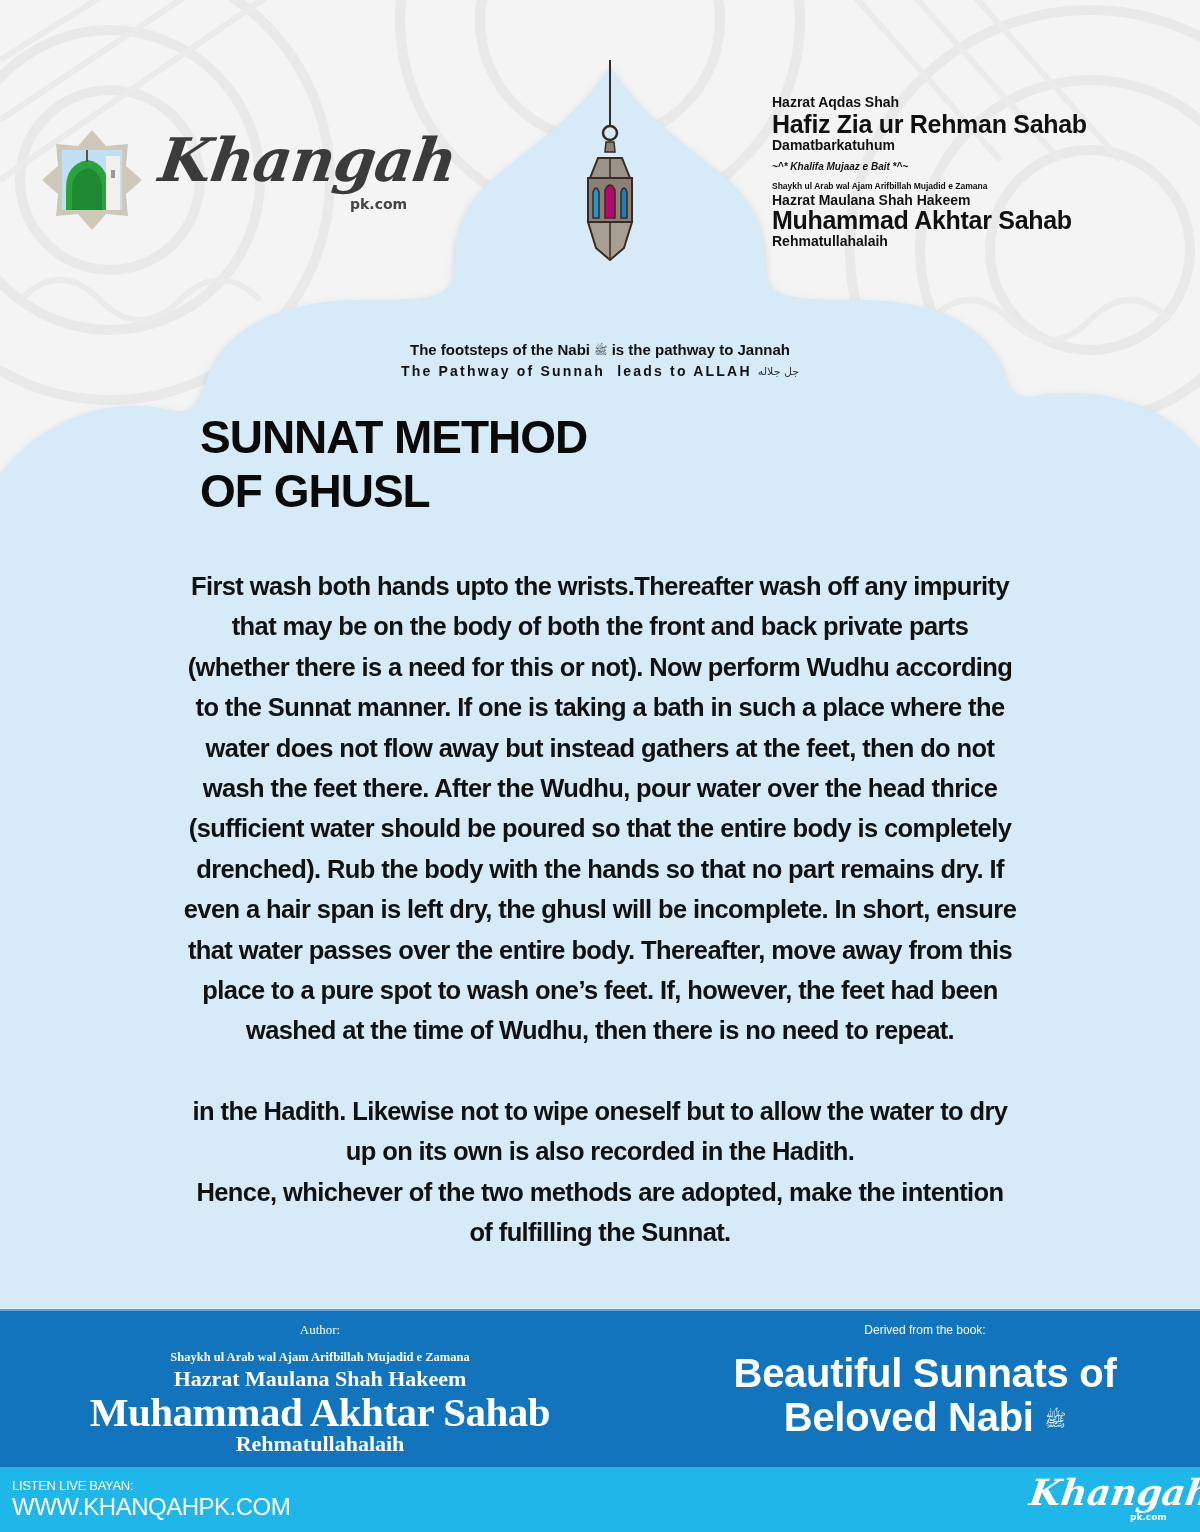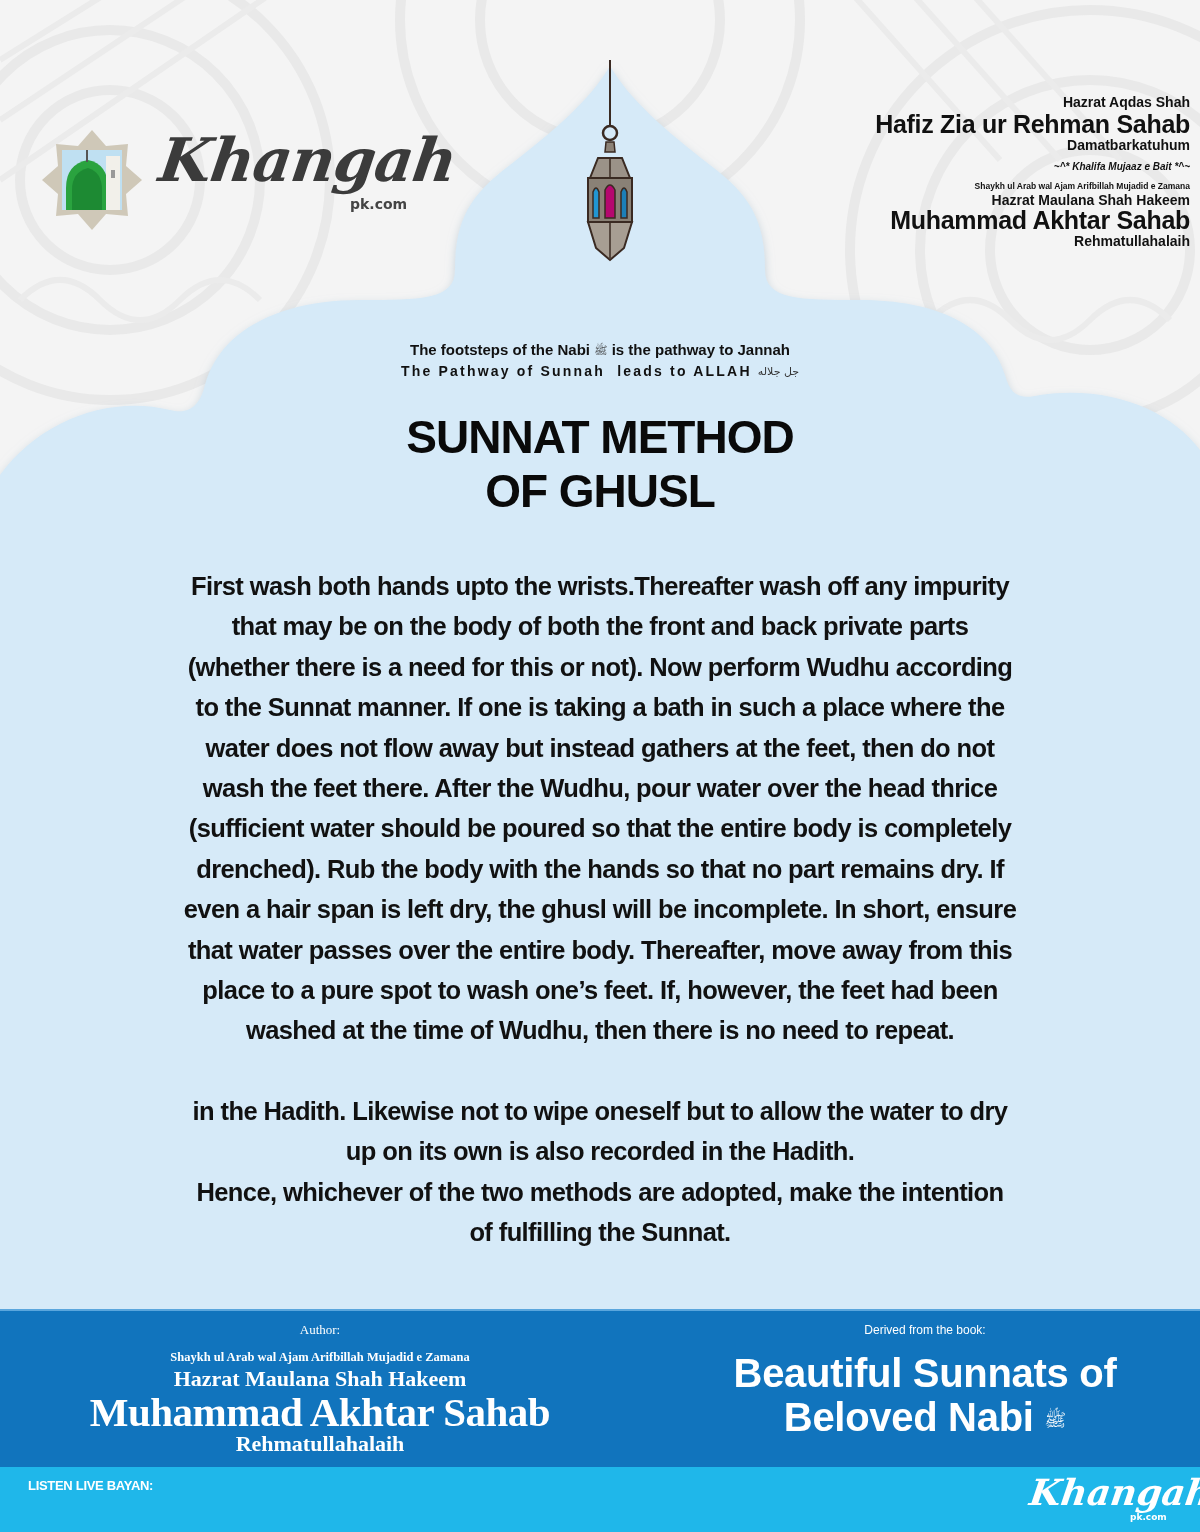--- a/index.html
+++ b/index.html
@@ -5,49 +5,49 @@
   html, body { margin: 0; padding: 0; }
   body { width: 1200px; height: 1532px; position: relative; overflow: hidden; background: #f4f4f4; font-family: "Liberation Sans", sans-serif; }
   .bg-pattern { position: absolute; left: 0; top: 0; width: 1200px; height: 1310px; }
   .dome { position: absolute; left: 0; top: 0; width: 1200px; height: 1310px; }
   .abs { position: absolute; }
   .logo { left: 20px; top: 108px; width: 390px; height: 110px; }
   .logo-badge { position: absolute; left: 22px; top: 22px; width: 100px; height: 100px; }
   .logo-text { position: absolute; left: 140px; top: 22px; font-family: "DejaVu Serif", serif; font-style: italic; font-weight: bold; font-size: 60px; color: #3b3b3b; letter-spacing: -1px; line-height: 1; transform: skewX(-8deg); }
   .logo-sub { position: absolute; left: 330px; top: 88px; font-family: "DejaVu Sans", sans-serif; font-weight: bold; font-size: 14px; color: #444; }
   .lantern { left: 578px; top: 60px; width: 64px; height: 212px; }
-  .header-right { left: 790px; top: 94px; width: 400px; text-align: right; color: #111; }
+  .header-right { left: 772px; top: 94px; width: 400px; text-align: left; color: #111; }
   .hr-l1 { font-weight: bold; font-size: 14px; line-height: 17px; }
   .hr-l2 { font-weight: bold; font-size: 25px; line-height: 26px; letter-spacing: -0.3px; }
   .hr-l3 { font-weight: bold; font-size: 14px; line-height: 17px; }
   .hr-l4 { font-weight: bold; font-size: 10px; line-height: 14px; margin-top: 6px; font-style: italic; }
   .hr-l5 { font-weight: bold; font-size: 8.5px; line-height: 12px; margin-top: 6px; }
   .hr-l6 { font-weight: bold; font-size: 14px; line-height: 16px; }
   .hr-l7 { font-weight: bold; font-size: 25px; line-height: 25px; letter-spacing: -0.3px; }
   .hr-l8 { font-weight: bold; font-size: 14px; line-height: 17px; }
   .tagline { left: 300px; top: 340px; width: 600px; text-align: center; color: #111; }
   .tag1 { font-weight: bold; font-size: 15px; line-height: 20px; }
   .tag2 { font-weight: bold; font-size: 14px; line-height: 20px; letter-spacing: 2.2px; }
   .calli { display: inline-block; font-family: "DejaVu Sans", sans-serif; font-size: 11px; font-weight: normal; color: #333; letter-spacing: 0; vertical-align: middle; }
-  .title { left: 200px; top: 410px; width: 800px; text-align: center; color: #0a0a0a; font-weight: bold; font-size: 46px; line-height: 54px; letter-spacing: -1px; }
+  .title { left: 200px; top: 410px; width: 800px; color: #0a0a0a; font-weight: bold; font-size: 46px; line-height: 54px; letter-spacing: -1px; }
   .body-text { left: 70px; top: 566px; width: 1060px; text-align: center; color: #111; font-size: 25.5px; line-height: 40.4px; letter-spacing: -0.6px; font-weight: bold; }
   .body-text .gap { height: 40px; }
   .note-label { color: #e8202b; }
   .footer-blue { left: 0; top: 1309px; width: 1200px; height: 158px; background: #1174bd; border-top: 2px solid #5aa6dd; }
   .footer-light { left: 0; top: 1467px; width: 1200px; height: 65px; background: #1fb7ea; }
   .author-block { left: 40px; top: 1321px; width: 560px; text-align: center; color: #fff; font-family: Liberation Serif, serif; }
   .ab-label { font-size: 13px; line-height: 18px; font-weight: normal; }
   .ab-l1 { font-weight: bold; font-size: 12.5px; line-height: 18px; margin-top: 9px; }
   .ab-l2 { font-weight: bold; font-size: 22px; line-height: 26px; }
   .ab-l3 { font-weight: bold; font-size: 41px; line-height: 40px; letter-spacing: -0.5px; }
   .ab-l4 { font-weight: bold; font-size: 22px; line-height: 24px; }
   .book-block { left: 680px; top: 1321px; width: 490px; text-align: center; color: #fff; }
   .bb-label { font-size: 12px; line-height: 18px; }
   .bb-title { font-weight: bold; font-size: 40px; line-height: 44px; margin-top: 12px; letter-spacing: -0.3px; }
-  .listen { left: 28px; top: 1478px; color: #fff; font-weight: bold; }
+  .listen { left: 12px; top: 1478px; color: #fff; font-weight: normal; }
   .listen-l1 { font-size: 13px; line-height: 16px; letter-spacing: -0.3px; }
   .listen-l2 { font-size: 24px; line-height: 26px; letter-spacing: -0.5px; }
   .footer-logo { left: 1030px; top: 1474px; width: 160px; height: 56px; color: #fff; }
   .footer-logo-text { position: absolute; left: 0; top: 0; font-family: "DejaVu Serif", serif; font-style: italic; font-weight: bold; font-size: 36px; line-height: 1; transform: skewX(-8deg); }
   .footer-logo-sub { position: absolute; left: 100px; top: 38px; font-family: "DejaVu Sans", sans-serif; font-weight: bold; font-size: 9px; }
 </style>
 </head>
 <body>
 
 <svg class="bg-pattern" viewBox="0 0 1200 1310" xmlns="http://www.w3.org/2000/svg">
@@ -183,18 +183,19 @@
 <div class="abs book-block">
   <div class="bb-label">Derived from the book:</div>
   <div class="bb-title">
     <div>Beautiful Sunnats of</div>
     <div><span>Beloved Nabi</span> <span class="calli" style="color:#fff;font-size:18px">ﷺ</span></div>
   </div>
 </div>
 
 <div class="abs listen">
   <div class="listen-l1">LISTEN LIVE BAYAN:</div>
+  <div class="listen-l2">WWW.KHANQAHPK.COM</div>
 </div>
 
 <div class="abs footer-logo">
   <div class="footer-logo-text">Khangah</div>
   <div class="footer-logo-sub">pk.com</div>
 </div>
 
 </body></html>

